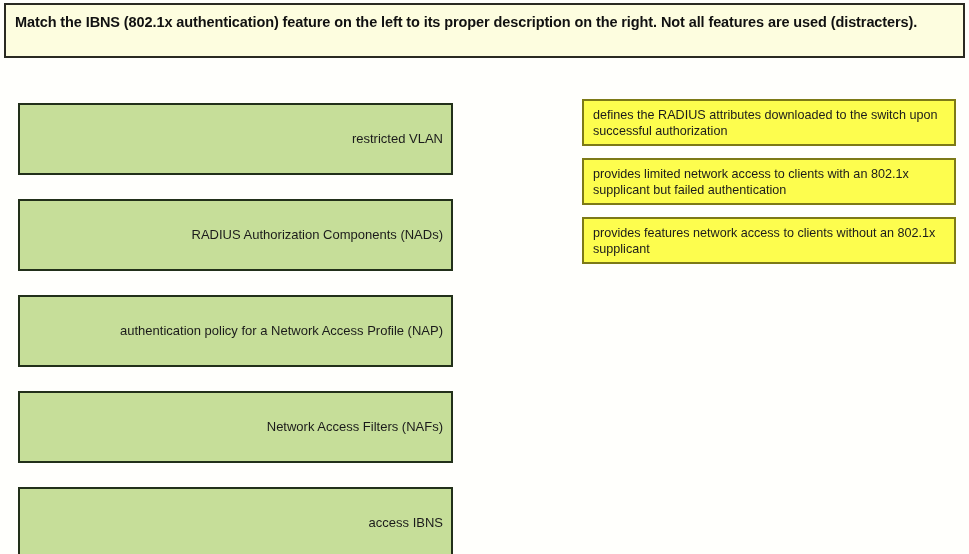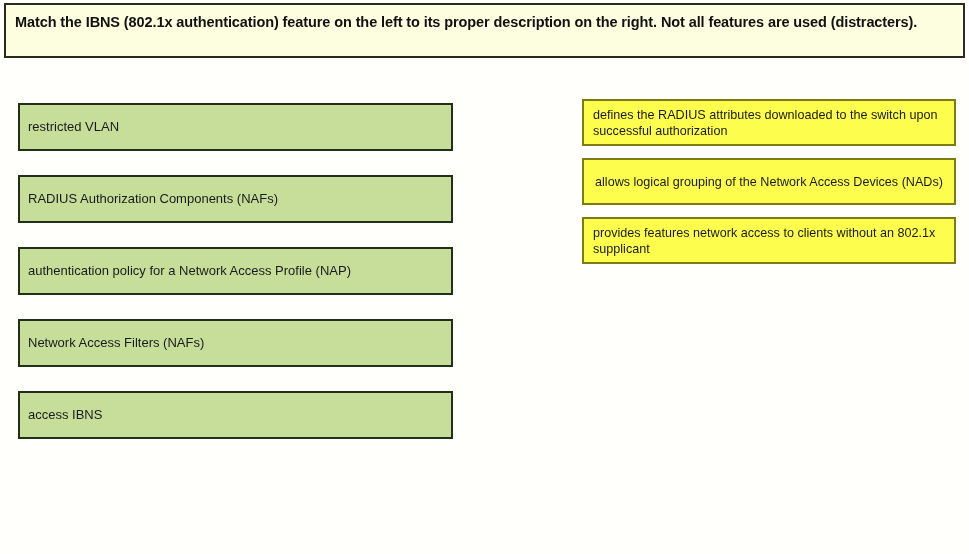--- a/index.html
+++ b/index.html
@@ -55,27 +55,27 @@
   .description-column {
     position: absolute;
     left: 582px;
     top: 37px;
     width: 374px;
   }
 
   .feature-box {
     box-sizing: border-box;
     width: 435px;
-    height: 48px;
+    height: 72px;
     margin-bottom: 24px;
     background: #c6de99;
     border: 2px solid #22301a;
     display: flex;
     align-items: center;
-    justify-content: flex-start;
+    justify-content: flex-end;
     text-align: center;
     padding: 0 8px;
   }
   .feature-box:last-child {
     margin-bottom: 0;
   }
   .feature-label {
     font-size: 13px;
     color: #1b1b1b;
     line-height: 16px;
@@ -110,38 +110,38 @@
   <div class="instruction-text">Match the IBNS (802.1x authentication) feature on the left to its proper description on the right. Not all features are used (distracters).</div>
 </div>
 
 <div class="match-area">
 
   <div class="feature-column">
     <div class="feature-box">
       <span class="feature-label">restricted VLAN</span>
     </div>
     <div class="feature-box">
-      <span class="feature-label">RADIUS Authorization Components (NAFs)</span>
+      <span class="feature-label">RADIUS Authorization Components (NADs)</span>
     </div>
     <div class="feature-box">
       <span class="feature-label">authentication policy for a Network Access Profile (NAP)</span>
     </div>
     <div class="feature-box">
       <span class="feature-label">Network Access Filters (NAFs)</span>
     </div>
     <div class="feature-box">
       <span class="feature-label">access IBNS</span>
     </div>
   </div>
 
   <div class="description-column">
     <div class="description-box">
       <span class="description-label">defines the RADIUS attributes downloaded to the switch upon successful authorization</span>
     </div>
     <div class="description-box">
-      <span class="description-label">allows logical grouping of the Network Access Devices (NADs)</span>
+      <span class="description-label">provides limited network access to clients with an 802.1x supplicant but failed authentication</span>
     </div>
     <div class="description-box">
       <span class="description-label">provides features network access to clients without an 802.1x supplicant</span>
     </div>
   </div>
 
 </div>
 
 </body></html>

